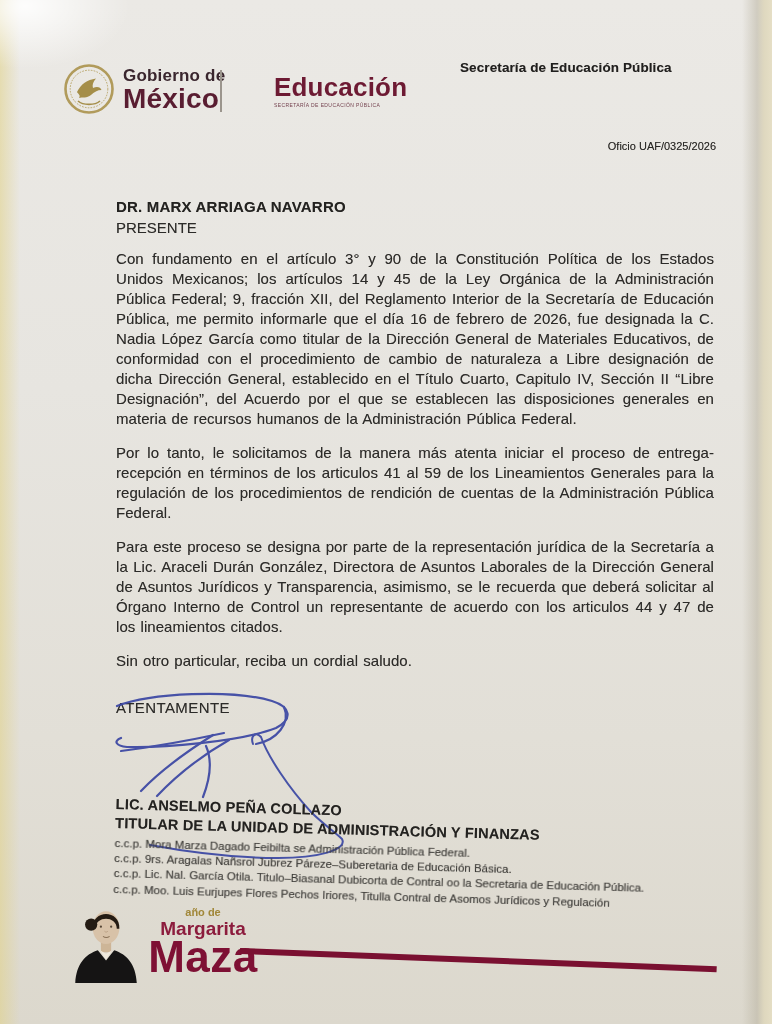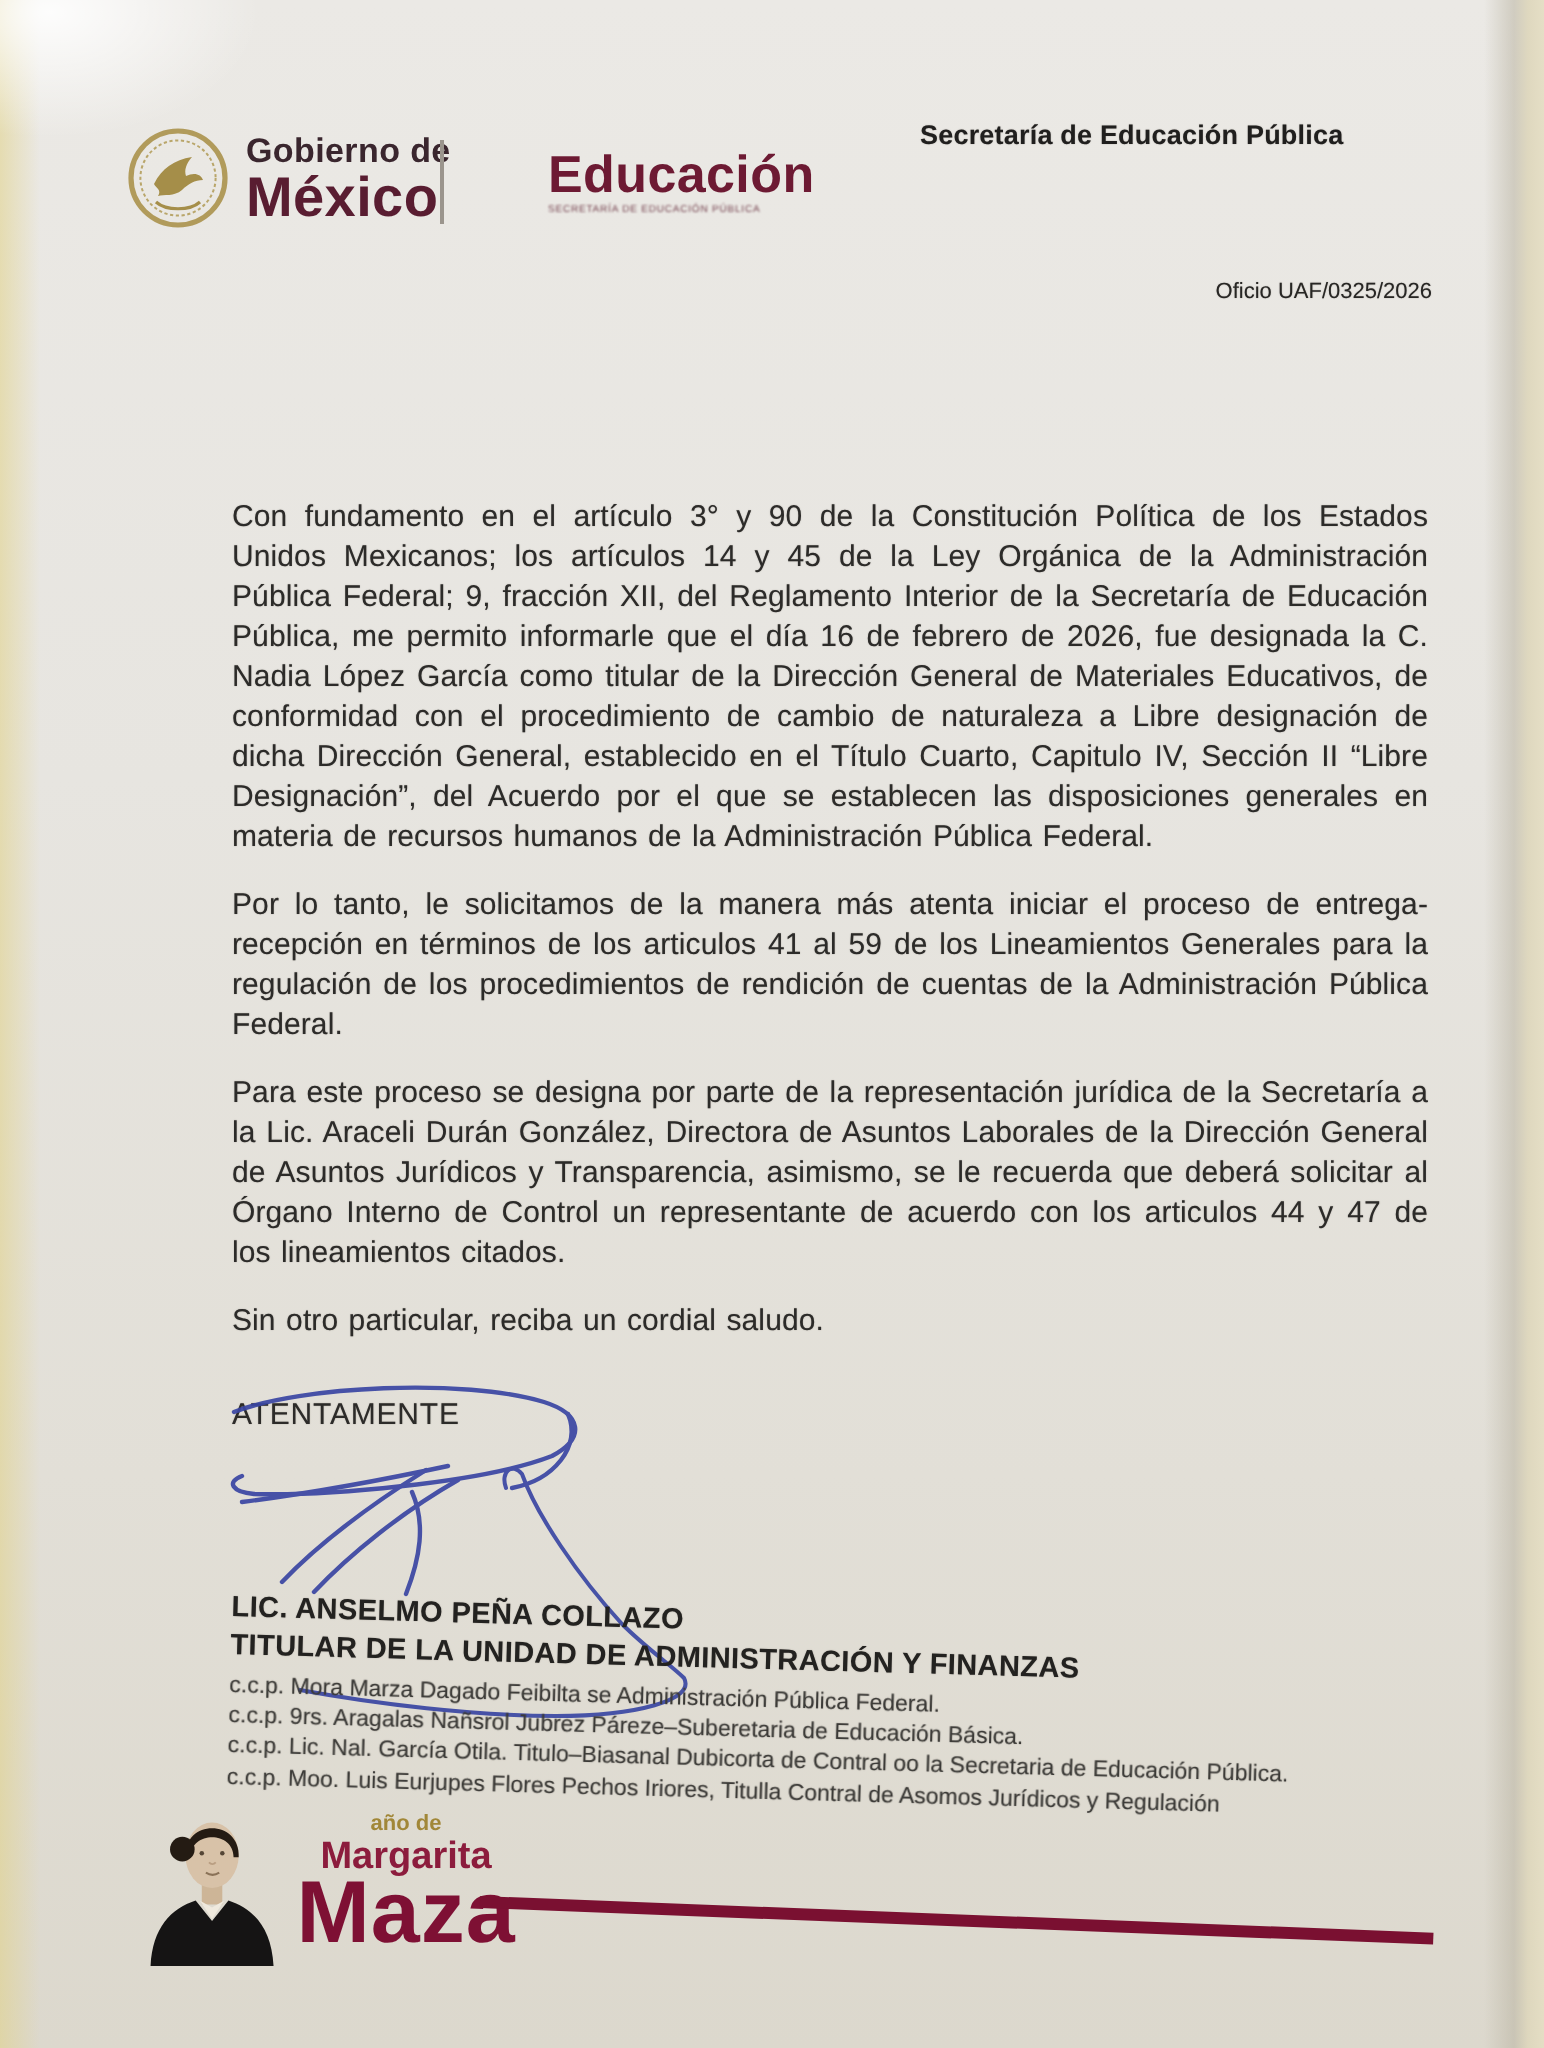--- a/index.html
+++ b/index.html
@@ -86,20 +86,24 @@
     <div class="edu-word">Educación</div>
     <div class="edu-sub">SECRETARÍA DE EDUCACIÓN PÚBLICA</div>
   </div>
 
   <div class="sep-title soft">Secretaría de Educación Pública</div>
 
   <div class="oficio-block soft">
     <div>Oficio UAF/0325/2026</div>
   </div>
 
+  <div class="recipient soft">
+    <div class="name">DR. MARX ARRIAGA NAVARRO</div>
+    <div class="salutation">PRESENTE</div>
+  </div>
 
   <div class="body-text soft">
     <p>Con fundamento en el artículo 3° y 90 de la Constitución Política de los Estados Unidos Mexicanos; los artículos 14 y 45 de la Ley Orgánica de la Administración Pública Federal; 9, fracción XII, del Reglamento Interior de la Secretaría de Educación Pública, me permito informarle que el día 16 de febrero de 2026, fue designada la C. Nadia López García como titular de la Dirección General de Materiales Educativos, de conformidad con el procedimiento de cambio de naturaleza a Libre designación de dicha Dirección General, establecido en el Título Cuarto, Capitulo IV, Sección II “Libre Designación”, del Acuerdo por el que se establecen las disposiciones generales en materia de recursos humanos de la Administración Pública Federal.</p>
     <p>Por lo tanto, le solicitamos de la manera más atenta iniciar el proceso de entrega-recepción en términos de los articulos 41 al 59 de los Lineamientos Generales para la regulación de los procedimientos de rendición de cuentas de la Administración Pública Federal.</p>
     <p>Para este proceso se designa por parte de la representación jurídica de la Secretaría a la Lic. Araceli Durán González, Directora de Asuntos Laborales de la Dirección General de Asuntos Jurídicos y Transparencia, asimismo, se le recuerda que deberá solicitar al Órgano Interno de Control un representante de acuerdo con los articulos 44 y 47 de los lineamientos citados.</p>
     <p class="closing">Sin otro particular, reciba un cordial saludo.</p>
   </div>
 
   <div class="atentamente soft">ATENTAMENTE</div>
 

